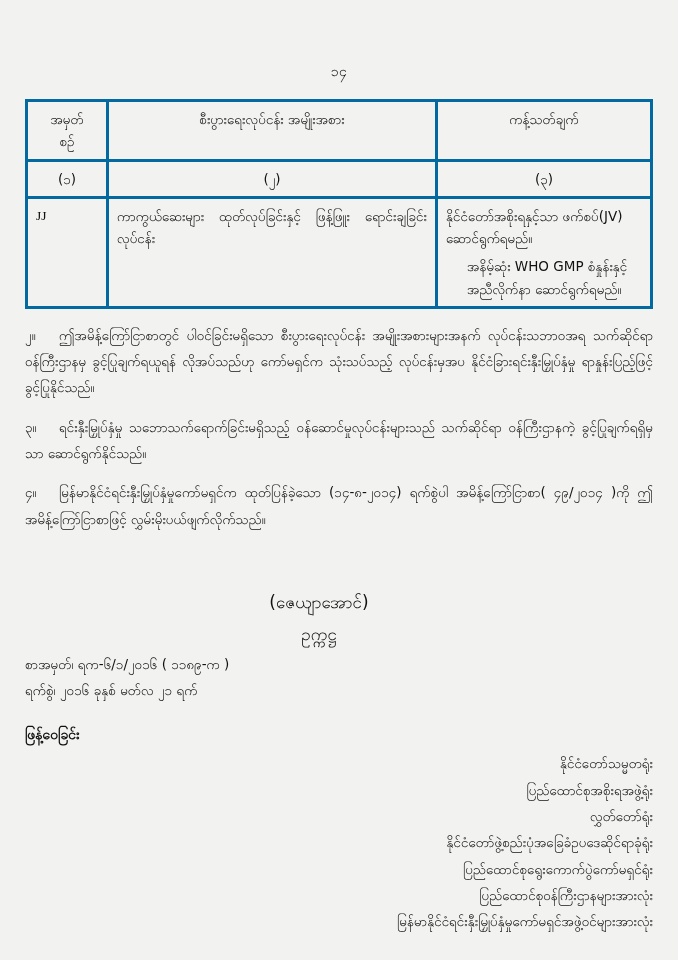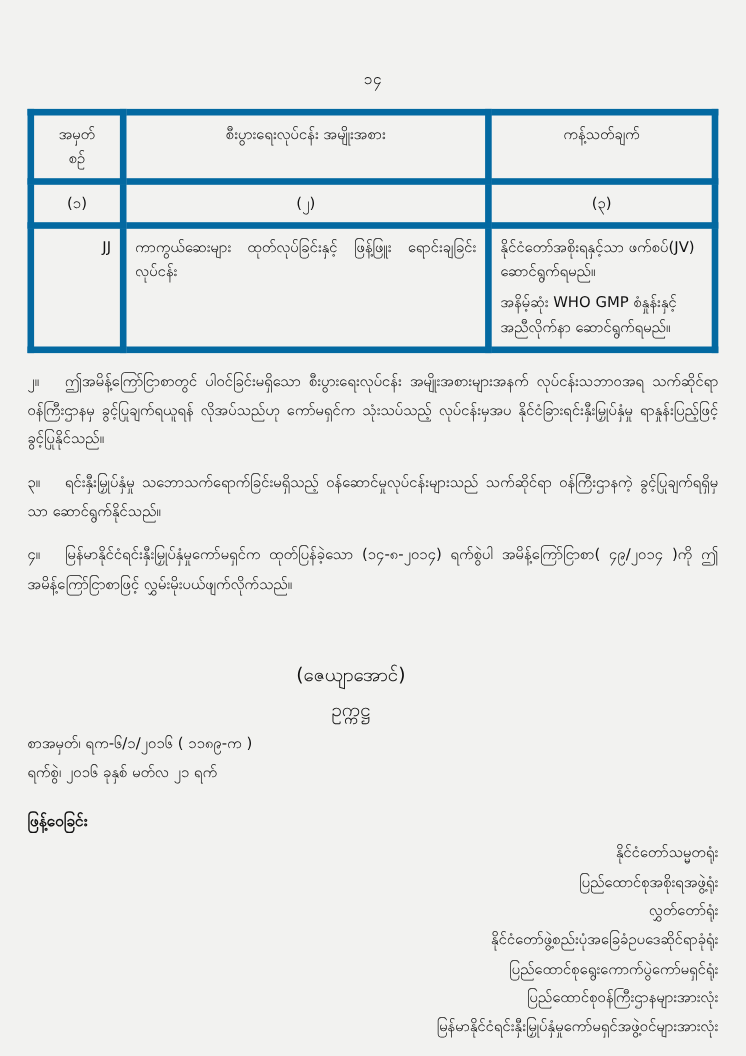--- a/index.html
+++ b/index.html
@@ -28,45 +28,45 @@
     letter-spacing: 0.5px;
   }
   table.main-table {
     width: 100%;
     border-collapse: collapse;
     margin-top: 16px;
     table-layout: fixed;
   }
   table.main-table td,
   table.main-table th {
-    border: 6px solid #0369a1;
+    border: 3px solid #0369a1;
     padding: 6px 8px;
     font-size: 13.5px;
     vertical-align: top;
     font-weight: normal;
     line-height: 1.65;
   }
   .col-no { width: 62px; }
   .col-biz { width: 310px; }
   .col-cond { width: auto; }
   .th-cell {
     text-align: center;
     vertical-align: middle;
     padding-top: 10px;
     padding-bottom: 10px;
   }
   .num-row td {
     text-align: center;
     padding-top: 3px;
     padding-bottom: 3px;
   }
-  .cell-center { text-align: right; }
+  .cell-center { text-align: left; font-family: Liberation Serif, serif; }
   .cell-body { line-height: 1.85; }
   .cell-body p { margin: 0 0 6px 0; }
-  .cell-body p:last-child { margin-bottom: 0; }
+  .cell-body p:last-child { margin-bottom: 0; margin-left: 21px; }
   .spaced {
     text-align: justify;
   }
   .para {
     font-size: 13.5px;
     line-height: 1.95;
     margin: 13px 0 0 0;
     text-align: justify;
   }
   .para .lead {

